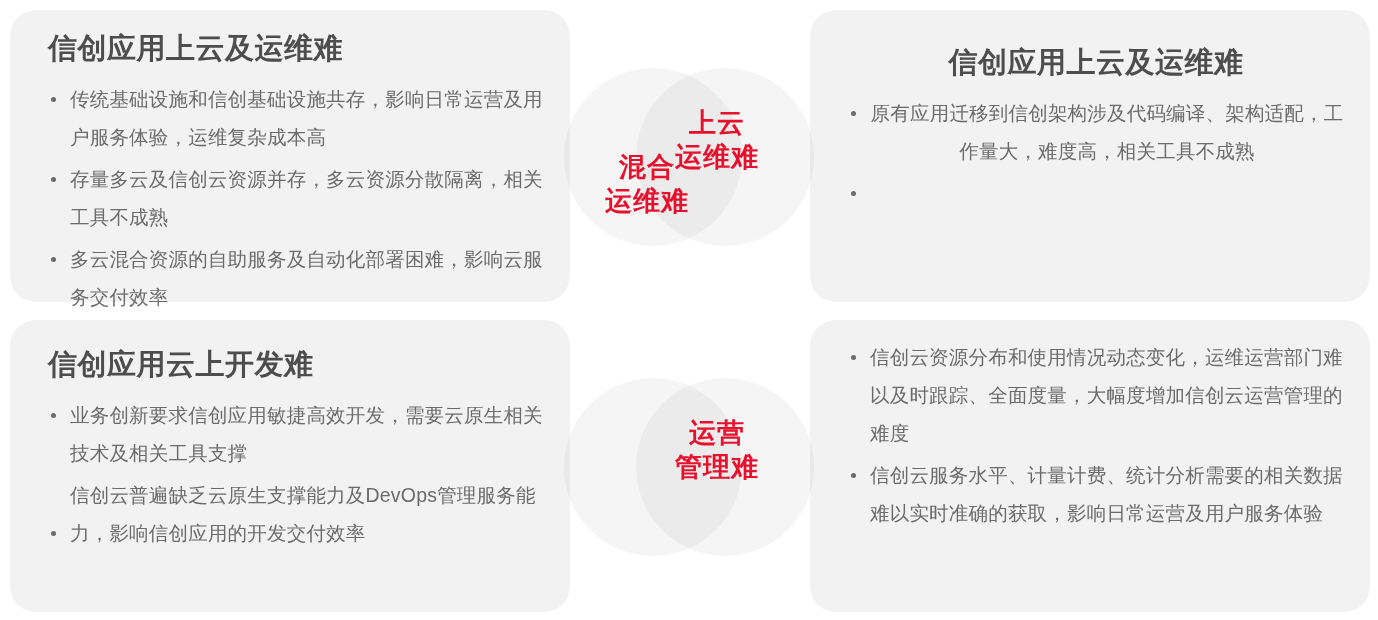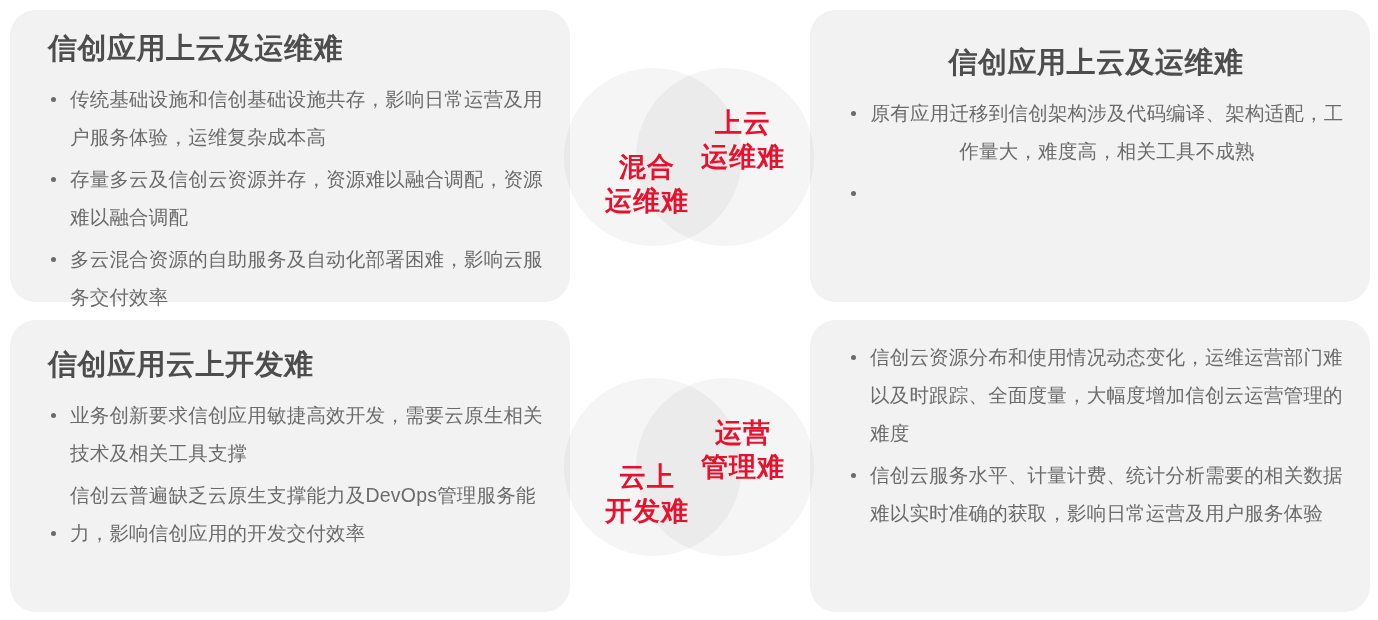--- a/index.html
+++ b/index.html
@@ -106,39 +106,39 @@
     width: 178px;
     text-align: center;
     color: #e8112d;
     font-weight: bold;
     font-size: 27px;
     line-height: 34px;
     letter-spacing: 1px;
     white-space: nowrap;
   }
   .venn-label.left  { left: -6px; margin-top: 44px; }
-  .venn-label.right { left: 90px; font-family: Liberation Serif, serif; }
+  .venn-label.right { left: 64px; font-family: Liberation Serif, serif; }
   .venn-label .l1, .venn-label .l2 { display: block; }
 </style>
 </head>
 <body>
 
 <div class="stage">
 
   <div class="card card-tl">
     <div class="card-inner">
       <h2 class="card-title">信创应用上云及运维难</h2>
       <ul class="bullets">
         <li class="bullet">
           <span class="dot"></span>
           <span>传统基础设施和信创基础设施共存，影响日常运营及用户服务体验，运维复杂成本高</span>
         </li>
         <li class="bullet">
           <span class="dot"></span>
-          <span>存量多云及信创云资源并存，资源难以融合调配，资源难以融合调配</span>
+          <span>存量多云及信创云资源并存，多云资源分散隔离，相关工具不成熟</span>
         </li>
         <li class="bullet">
           <span class="dot"></span>
           <span>多云混合资源的自助服务及自动化部署困难，影响云服务交付效率</span>
         </li>
       </ul>
     </div>
   </div>
 
   <div class="card card-tr">
@@ -196,23 +196,19 @@
     </div>
     <div class="venn-label right">
       <span class="l1">上云</span>
       <span class="l2">运维难</span>
     </div>
   </div>
 
   <div class="venn venn-bottom">
     <div class="venn-circle left"></div>
     <div class="venn-circle right"></div>
-    <div class="venn-label left">
-      <span class="l1">云上</span>
-      <span class="l2">开发难</span>
-    </div>
     <div class="venn-label right">
       <span class="l1">运营</span>
       <span class="l2">管理难</span>
     </div>
   </div>
 
 </div>
 
 </body></html>

